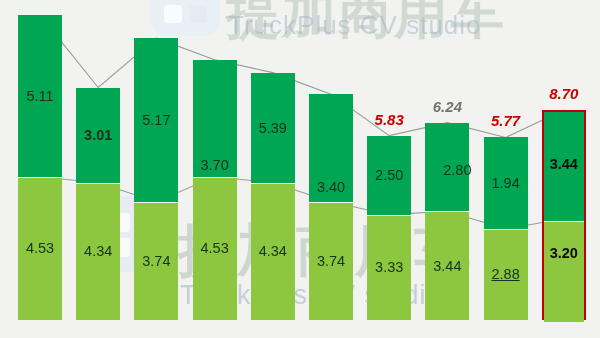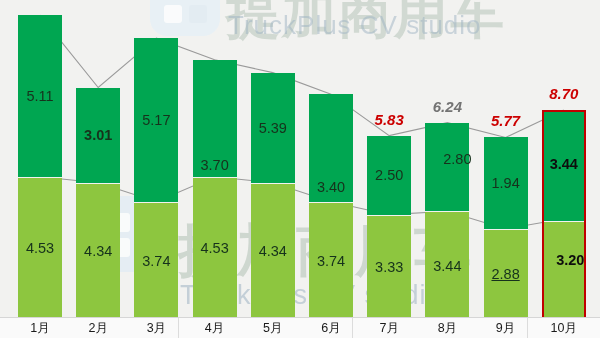--- a/index.html
+++ b/index.html
@@ -124,51 +124,36 @@
           <div class="seg-div" style="top: 79.0761px;"></div>
         </div>
         <div class="vlabel" style="left: 367.2px; width: 44px; top: 168.133px;">2.50</div>
         <div class="vlabel" style="left: 367.2px; width: 44px; top: 260.335px;">3.33</div>
         <div class="total" style="left: 358.2px; width: 62px; top: 111.595px; color: rgb(204, 0, 0);">5.83</div>
         <div class="bar" style="left: 425.4px; top: 122.626px; width: 44px; height: 197.374px;">
           <div class="seg seg-top" style="top: 0px; height: 88.5652px; background: rgb(0, 166, 81);"></div>
           <div class="seg seg-bot" style="top: 88.5652px; height: 108.809px; background: rgb(141, 198, 63);"></div>
           <div class="seg-div" style="top: 88.5652px;"></div>
         </div>
-        <div class="vlabel" style="left: 425.4px; width: 64px; top: 152px;">2.80</div>
+        <div class="vlabel" style="left: 425.4px; width: 64px; top: 163px;">2.80</div>
         <div class="vlabel" style="left: 425.4px; width: 44px; top: 258.596px;">3.44</div>
         <div class="total" style="left: 416.4px; width: 62px; top: 98.6261px; color: #737373;">6.24</div>
         <div class="bar" style="left: 483.6px; top: 137.492px; width: 44px; height: 182.508px;">
           <div class="seg seg-top" style="top: 0px; height: 91.412px; background: rgb(0, 166, 81);"></div>
           <div class="seg seg-bot" style="top: 91.412px; height: 91.0957px; background: rgb(141, 198, 63);"></div>
           <div class="seg-div" style="top: 91.412px;"></div>
         </div>
         <div class="vlabel" style="left: 483.6px; width: 44px; top: 176.198px;">1.94</div>
         <div class="vlabel" style="left: 483.6px; width: 44px; top: 267.452px; text-decoration: underline;">2.88</div>
         <div class="total" style="left: 474.6px; width: 62px; top: 113.492px; color: rgb(204, 0, 0);">5.77</div>
         <div class="bar hl" style="left: 541.8px; top: 109.974px; width: 44px; height: 210.026px; border-color: rgb(192, 0, 0);">
           <div class="seg seg-top" style="top: 0px; height: 108.809px; background: rgb(0, 166, 81);"></div>
           <div class="seg seg-bot" style="top: 108.809px; height: 101.217px; background: rgb(141, 198, 63);"></div>
           <div class="seg-div" style="top: 108.809px;"></div>
         </div>
         <div class="vlabel bold" style="left: 541.8px; width: 44px; top: 157.378px;">3.44</div>
-        <div class="vlabel bold" style="left: 541.8px; width: 57px; top: 253px;">3.20</div>
+        <div class="vlabel bold" style="left: 541.8px; width: 44px; top: 246px;">3.20</div>
         <div class="total" style="left: 532.8px; width: 62px; top: 85.9739px; color: rgb(204, 0, 0);">8.70</div>
       </div>
   </div>
 
-  <div id="axis">
-      <div class="cat" style="left: 10px; width: 60px;">1月</div>
-      <div class="cat" style="left: 68.2px; width: 60px;">2月</div>
-      <div class="cat" style="left: 126.4px; width: 60px;">3月</div>
-      <div class="cat" style="left: 184.6px; width: 60px;">4月</div>
-      <div class="sep" style="left: 177.6px;"></div>
-      <div class="cat" style="left: 242.8px; width: 60px;">5月</div>
-      <div class="cat" style="left: 301px; width: 60px;">6月</div>
-      <div class="cat" style="left: 359.2px; width: 60px;">7月</div>
-      <div class="sep" style="left: 352.2px;"></div>
-      <div class="cat" style="left: 417.4px; width: 60px;">8月</div>
-      <div class="cat" style="left: 475.6px; width: 60px;">9月</div>
-      <div class="cat" style="left: 533.8px; width: 60px;">10月</div>
-      <div class="sep" style="left: 526.8px;"></div>
-    </div>
 
 </div>
 
 </body></html>

